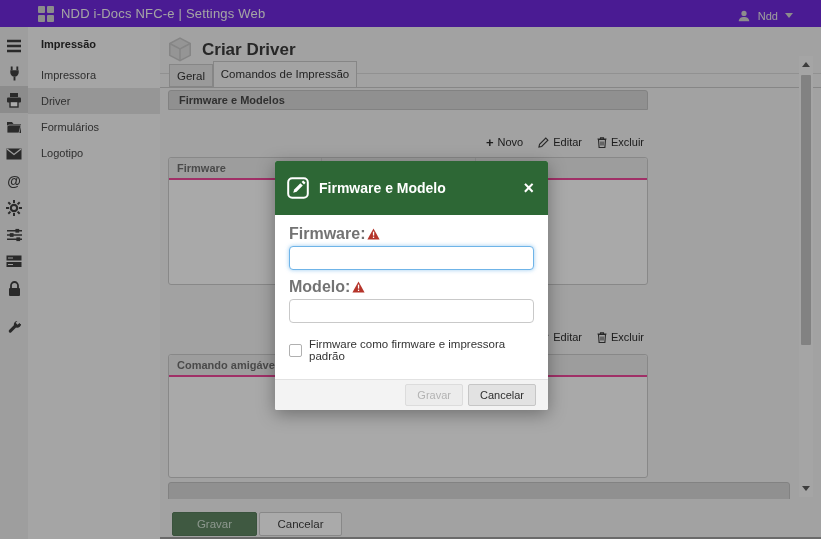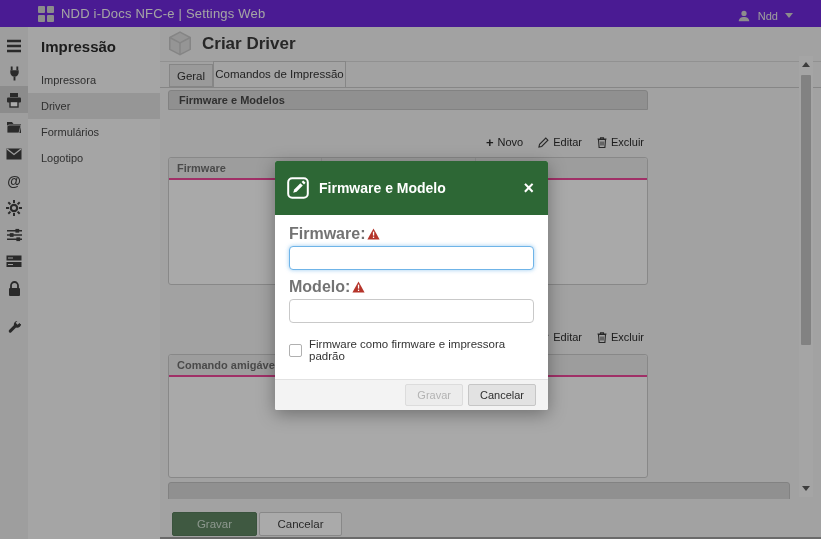--- a/index.html
+++ b/index.html
@@ -19,33 +19,33 @@
   
   .rail { position:absolute; left:0; top:27px; width:28px; height:512px; background:#e9e9e9; z-index:5; }
   .railitem { width:28px; height:27px; display:flex; align-items:center; justify-content:center; color:#3f3f3f; cursor:pointer; }
   .railitem.first { margin-top:5px; }
   .railitem.active { background:#cfcfcf; }
   .railitem svg { display:block; }
   .at-glyph { font-size:14px; font-weight:bold; color:#3f3f3f; }
 
   
   .menu { position:absolute; left:28px; top:27px; width:132px; height:512px; background:#f3f3f3; z-index:5; }
-  .menu-title { font-size:15px; font-weight:600; color:#2b2b2b; padding:11px 0 12px 13px; }
+  .menu-title { font-size:11px; font-weight:600; color:#2b2b2b; padding:11px 0 12px 13px; }
   .menu-item { height:26px; line-height:26px; padding-left:13px; font-size:11px; color:#474747; cursor:pointer; }
   .menu-item.active { background:#dedede; }
 
   
-  .pagehead { position:absolute; left:160px; top:27px; width:661px; height:35px; background:#efefef; border-bottom:1px solid #d6d6d6; display:flex; align-items:center; }
+  .pagehead { position:absolute; left:160px; top:27px; width:661px; height:47px; background:#efefef; border-bottom:1px solid #d6d6d6; display:flex; align-items:center; }
   .cube { margin-left:5px; opacity:.85; }
   .pagehead h1 { font-size:17px; font-weight:bold; color:#3a3a3a; margin-left:7px; }
 
   .tabstrip { position:absolute; left:160px; top:62px; width:661px; height:26px; border-bottom:1px solid #c6c6c6; }
   .tab { position:absolute; bottom:0; font-size:11.5px; color:#333; text-align:center; border:1px solid #c6c6c6; background:#e3e3e3; cursor:pointer; }
   .tab.inactive { left:9px; width:44px; height:23px; line-height:22px; }
-  .tab.active { left:53px; width:133px; height:26px; line-height:25px; background:#f0f0f0; border-bottom:none; z-index:2; }
+  .tab.active { left:53px; width:144px; height:26px; line-height:25px; background:#f0f0f0; border-bottom:none; z-index:2; }
 
   .scrollarea { position:absolute; left:160px; top:88px; width:639px; height:411px; background:#efefef; overflow:hidden; }
   .secbar { position:absolute; left:8px; width:480px; height:20px; background:#d5d5d5; border:1px solid #c0c0c0; border-radius:3px 3px 0 0; font-size:11px; font-weight:bold; color:#474747; line-height:18px; padding-left:10px; }
   .toolbar { position:absolute; left:8px; width:480px; height:18px; display:flex; justify-content:flex-end; align-items:center; gap:15px; padding-right:4px; }
   .toollink { display:flex; align-items:center; gap:4px; font-size:11px; color:#2c2c2c; cursor:pointer; }
   .plus-glyph { font-size:13px; font-weight:bold; color:#2c2c2c; line-height:11px; }
   .tbl { position:absolute; left:8px; width:480px; background:#fafafa; border:1px solid #c9c9c9; border-radius:3px; }
   .thead { display:flex; height:22px; background:#e8e8e8; border-bottom:2px solid #ec4899; border-radius:3px 3px 0 0; }
   .th { font-size:11px; font-weight:bold; color:#6e6e6e; line-height:21px; padding-left:8px; }
   .th + .th { border-left:1px solid #d6d6d6; }

